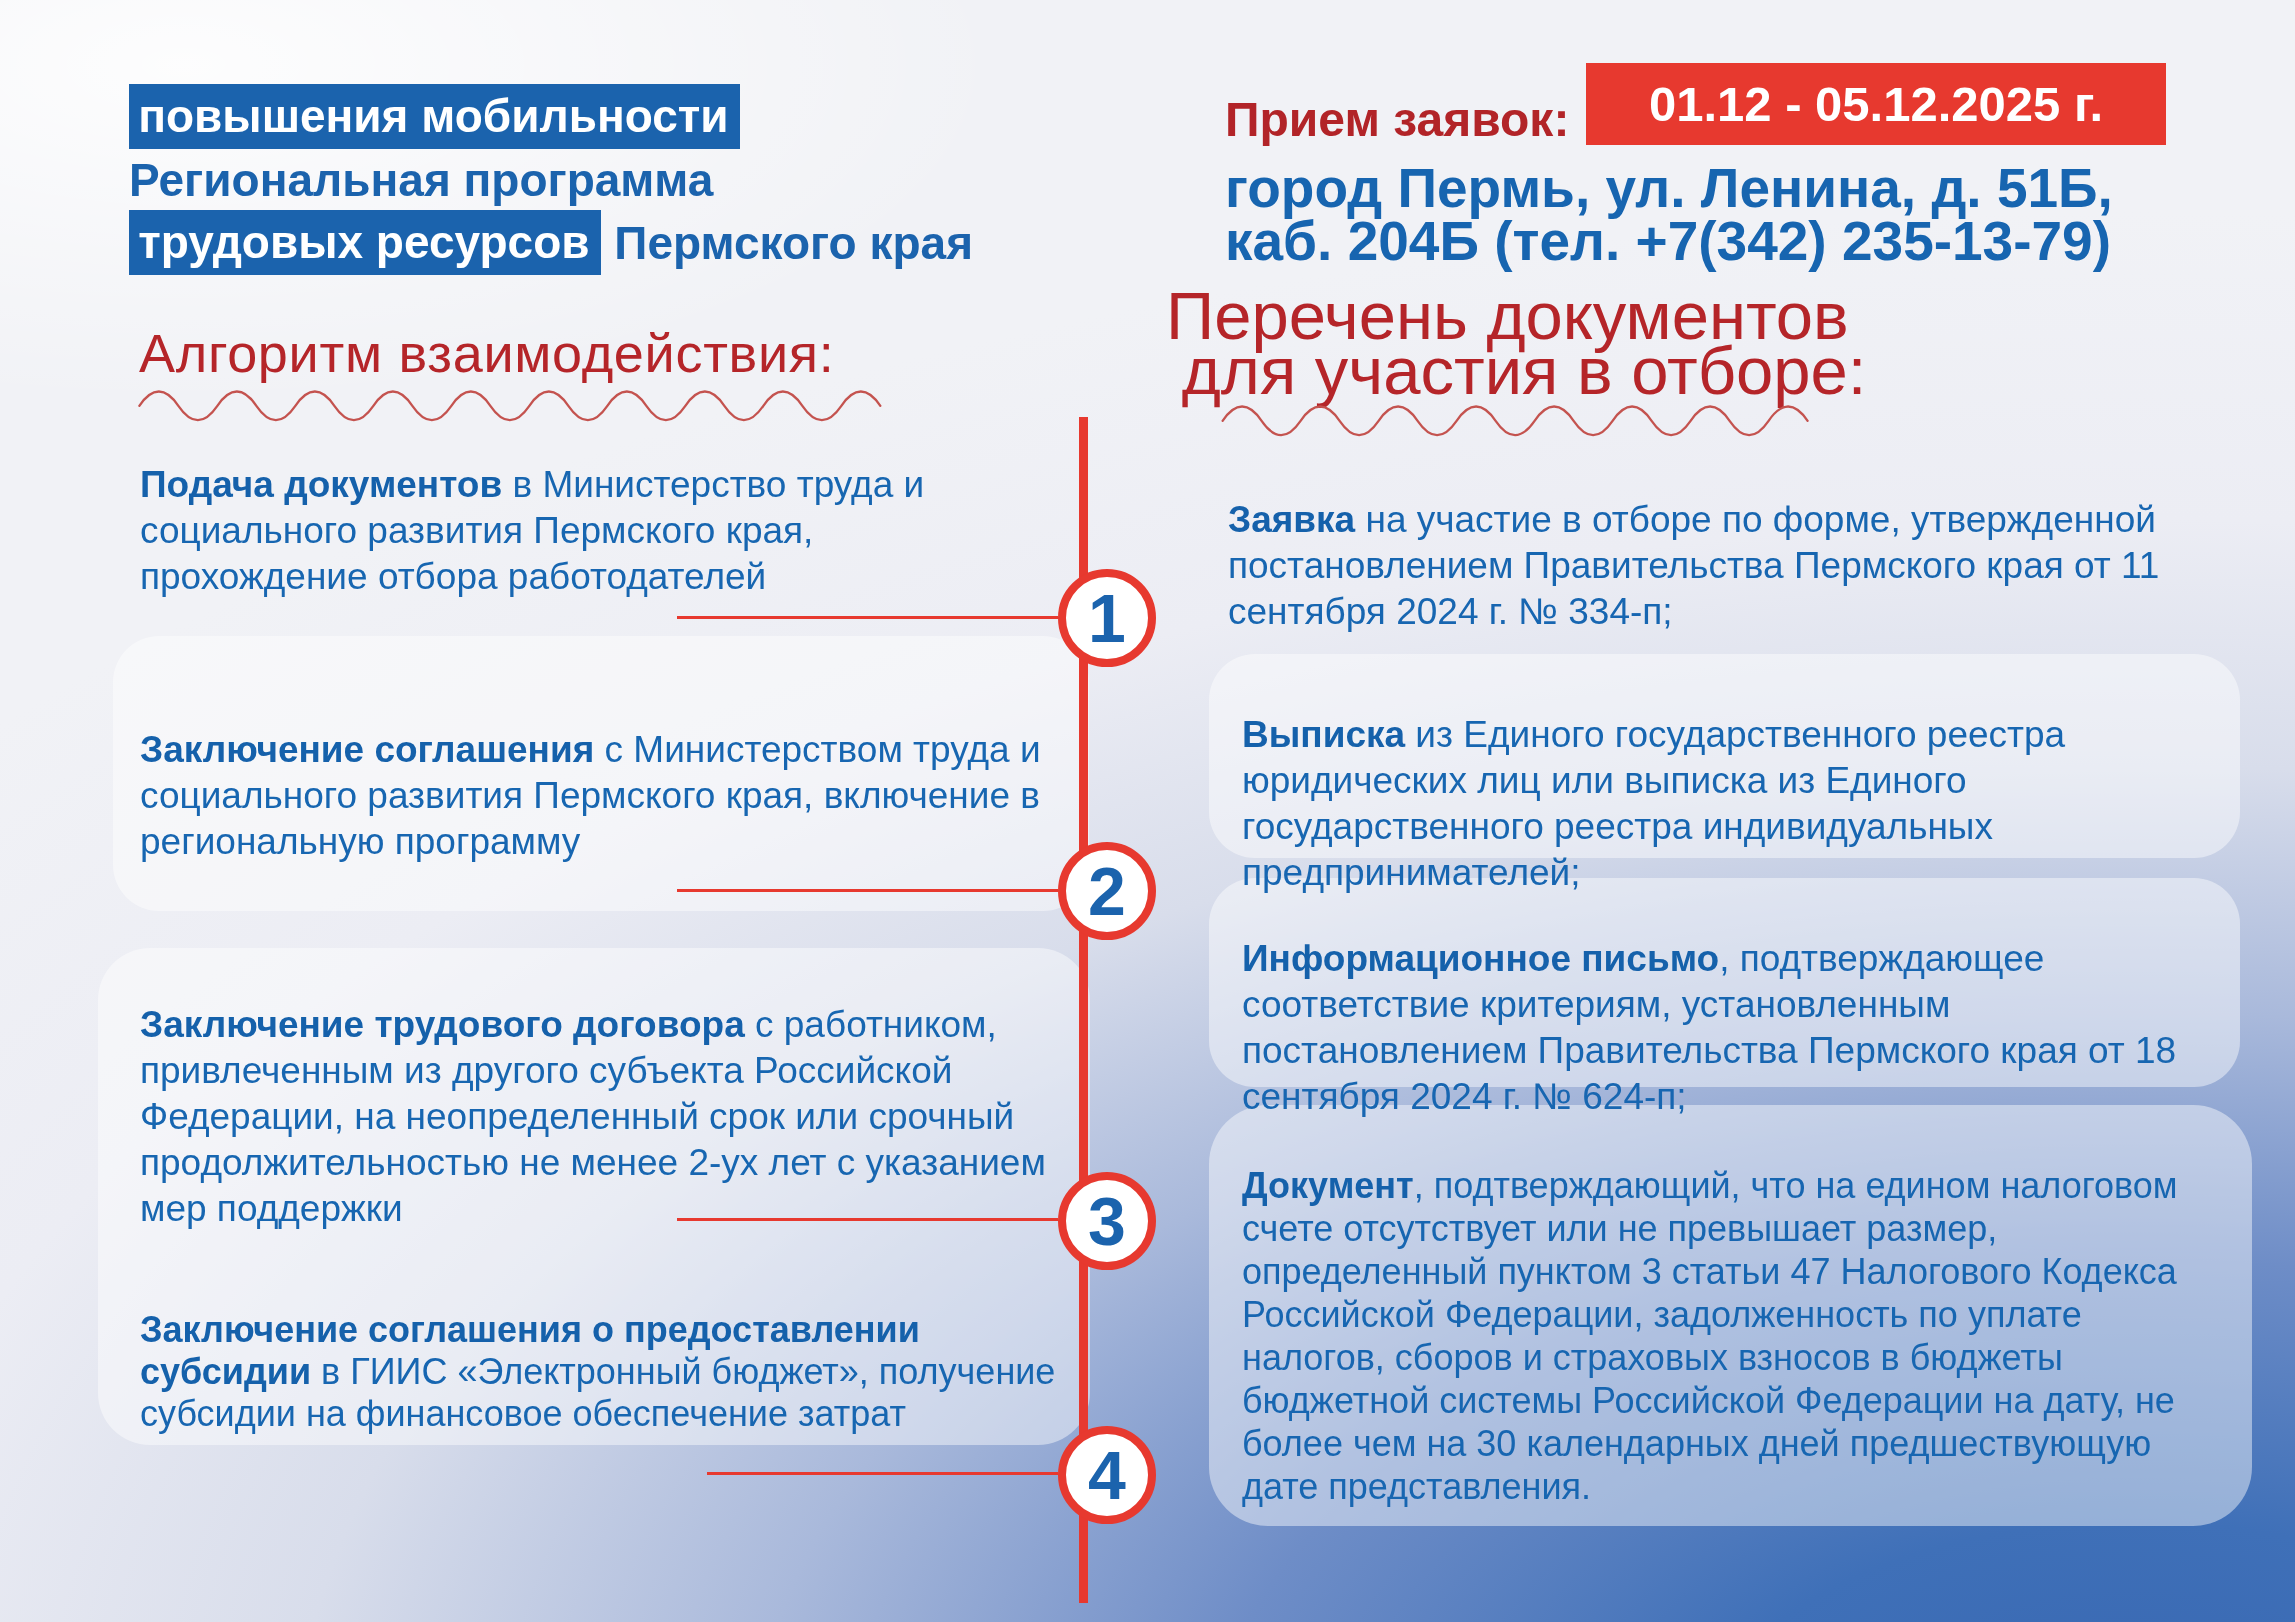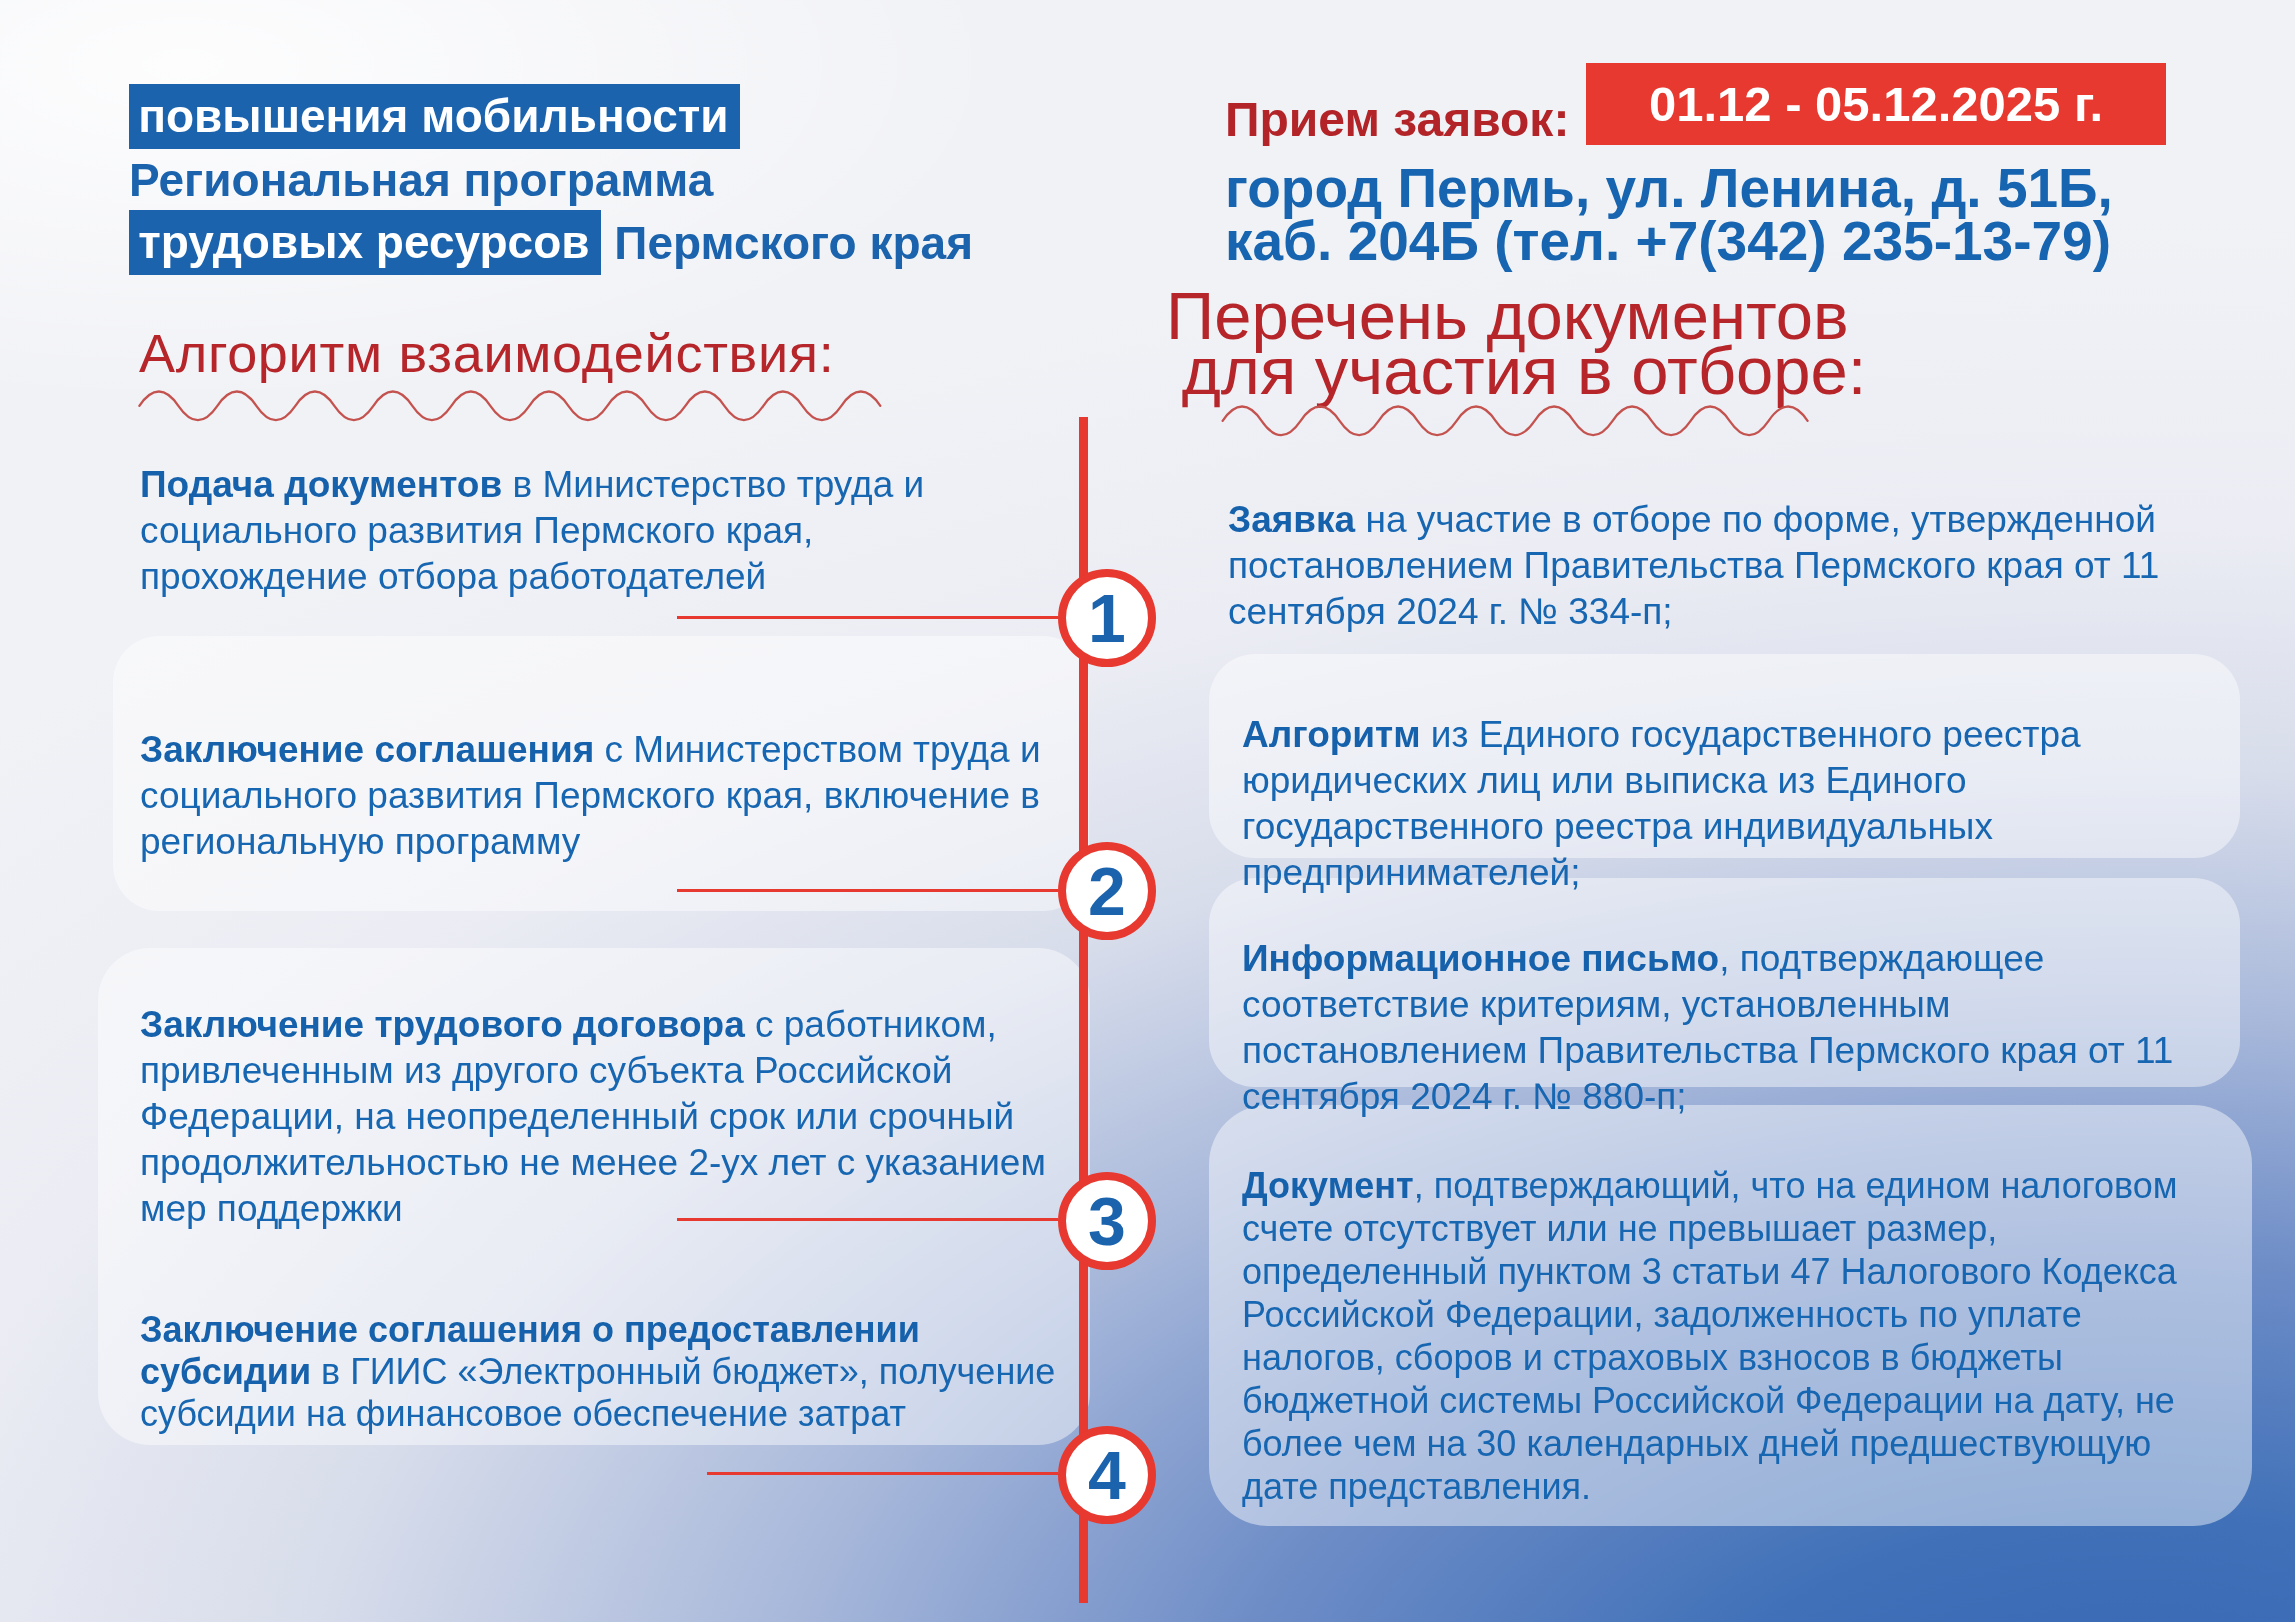--- a/index.html
+++ b/index.html
@@ -119,18 +119,18 @@
   <div class="circle" style="top:1426px;">
     <span>4</span>
   </div>
 
   <p class="step s1"><b>Подача документов</b><span> в Министерство труда и социального развития Пермского края, прохождение отбора работодателей</span></p>
   <p class="step s2"><b>Заключение соглашения</b><span> с Министерством труда и социального развития Пермского края, включение в региональную программу</span></p>
   <p class="step s3"><b>Заключение трудового договора</b><span> с работником, привлеченным из другого субъекта Российской Федерации, на неопределенный срок или срочный продолжительностью не менее 2-ух лет с указанием мер поддержки</span></p>
   <p class="step s4"><b>Заключение соглашения о предоставлении субсидии</b><span> в ГИИС «Электронный бюджет», получение субсидии на финансовое обеспечение затрат</span></p>
 
   <p class="doc d1"><b>Заявка</b><span> на участие в отборе по форме, утвержденной постановлением Правительства Пермского края от 11 сентября 2024 г. № 334-п;</span></p>
-  <p class="doc d2"><b>Алгоритм</b><span> из Единого государственного реестра юридических лиц или выписка из Единого государственного реестра индивидуальных предпринимателей;</span></p>
-  <p class="doc d3"><b>Информационное письмо</b><span>, подтверждающее соответствие критериям, установленным постановлением Правительства Пермского края от 11 сентября 2024 г. № 880-п;</span></p>
+  <p class="doc d2"><b>Выписка</b><span> из Единого государственного реестра юридических лиц или выписка из Единого государственного реестра индивидуальных предпринимателей;</span></p>
+  <p class="doc d3"><b>Информационное письмо</b><span>, подтверждающее соответствие критериям, установленным постановлением Правительства Пермского края от 18 сентября 2024 г. № 624-п;</span></p>
   <p class="doc d4"><b>Документ</b><span>, подтверждающий, что на едином налоговом счете отсутствует или не превышает размер, определенный пунктом 3 статьи 47 Налогового Кодекса Российской Федерации, задолженность по уплате налогов, сборов и страховых взносов в бюджеты бюджетной системы Российской Федерации на дату, не более чем на 30 календарных дней предшествующую дате представления.</span></p>
 
 </div>
 
 
 </body></html>

